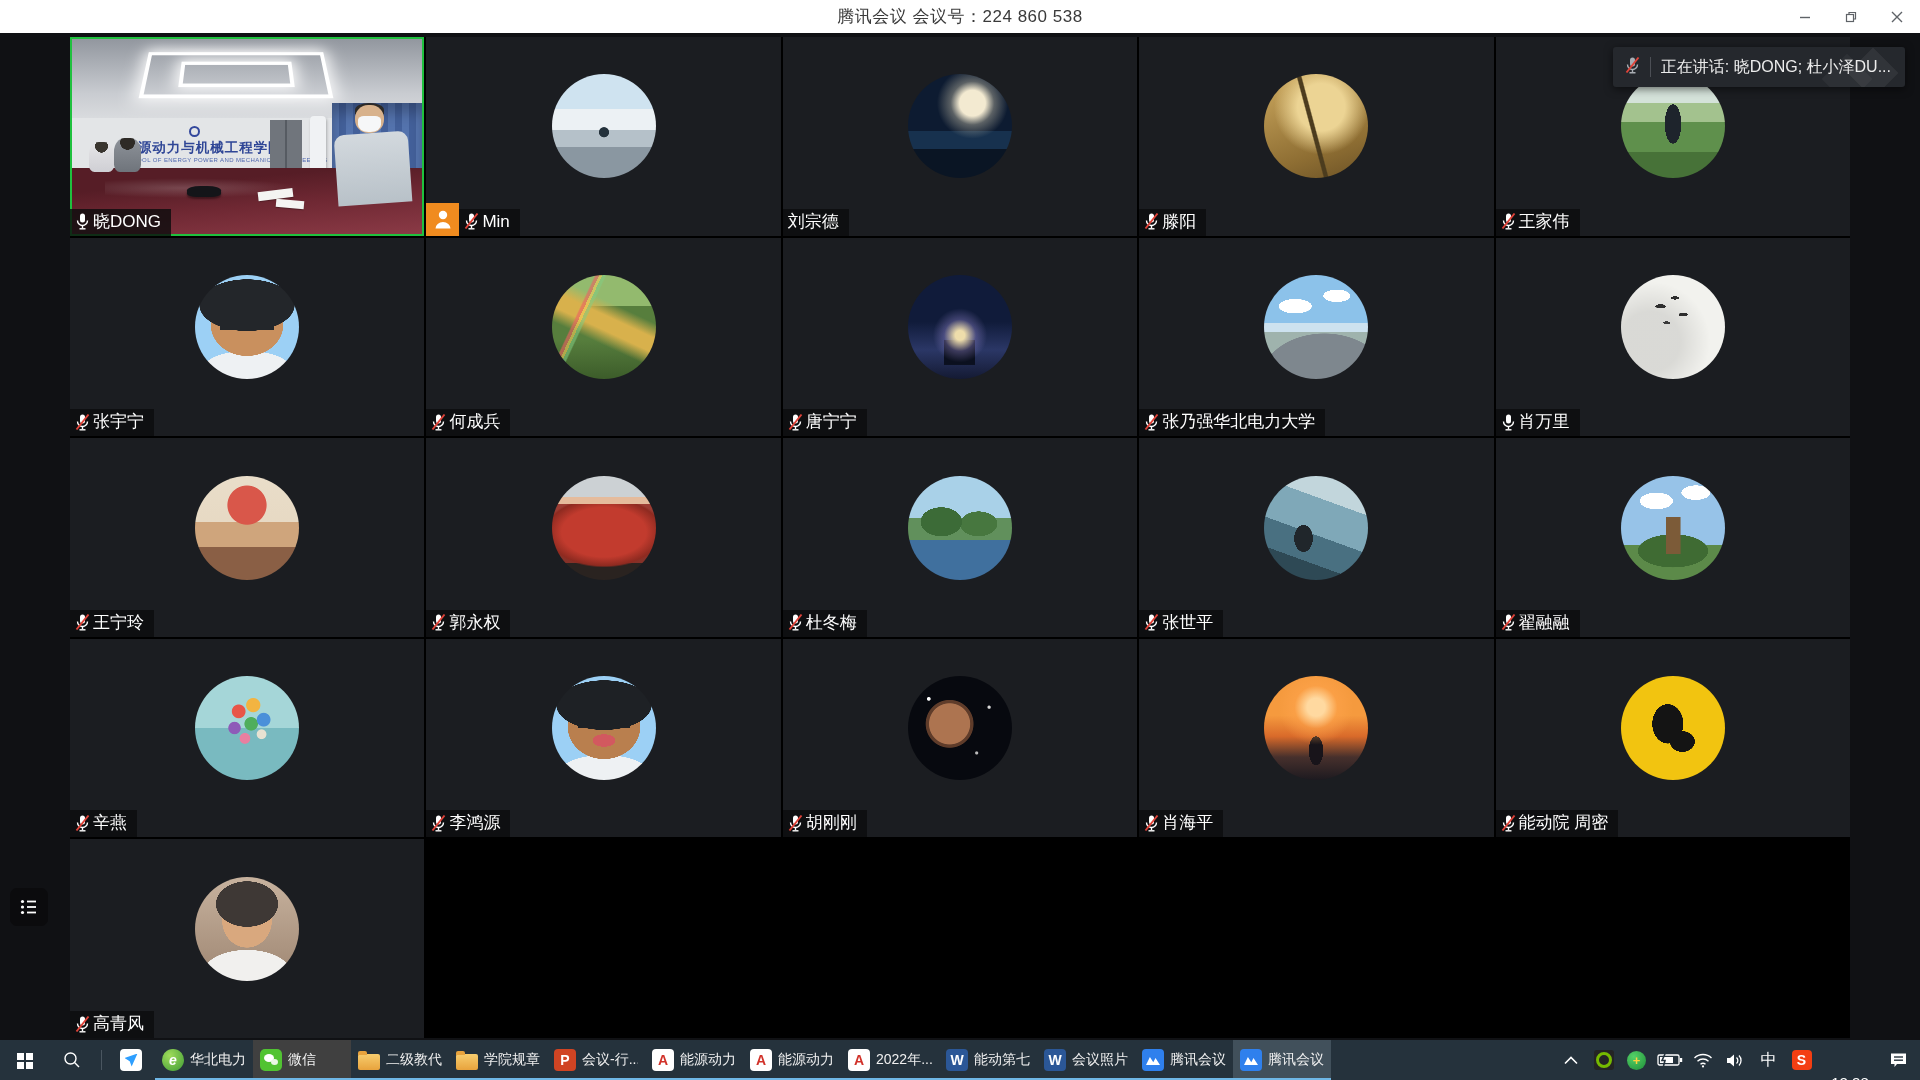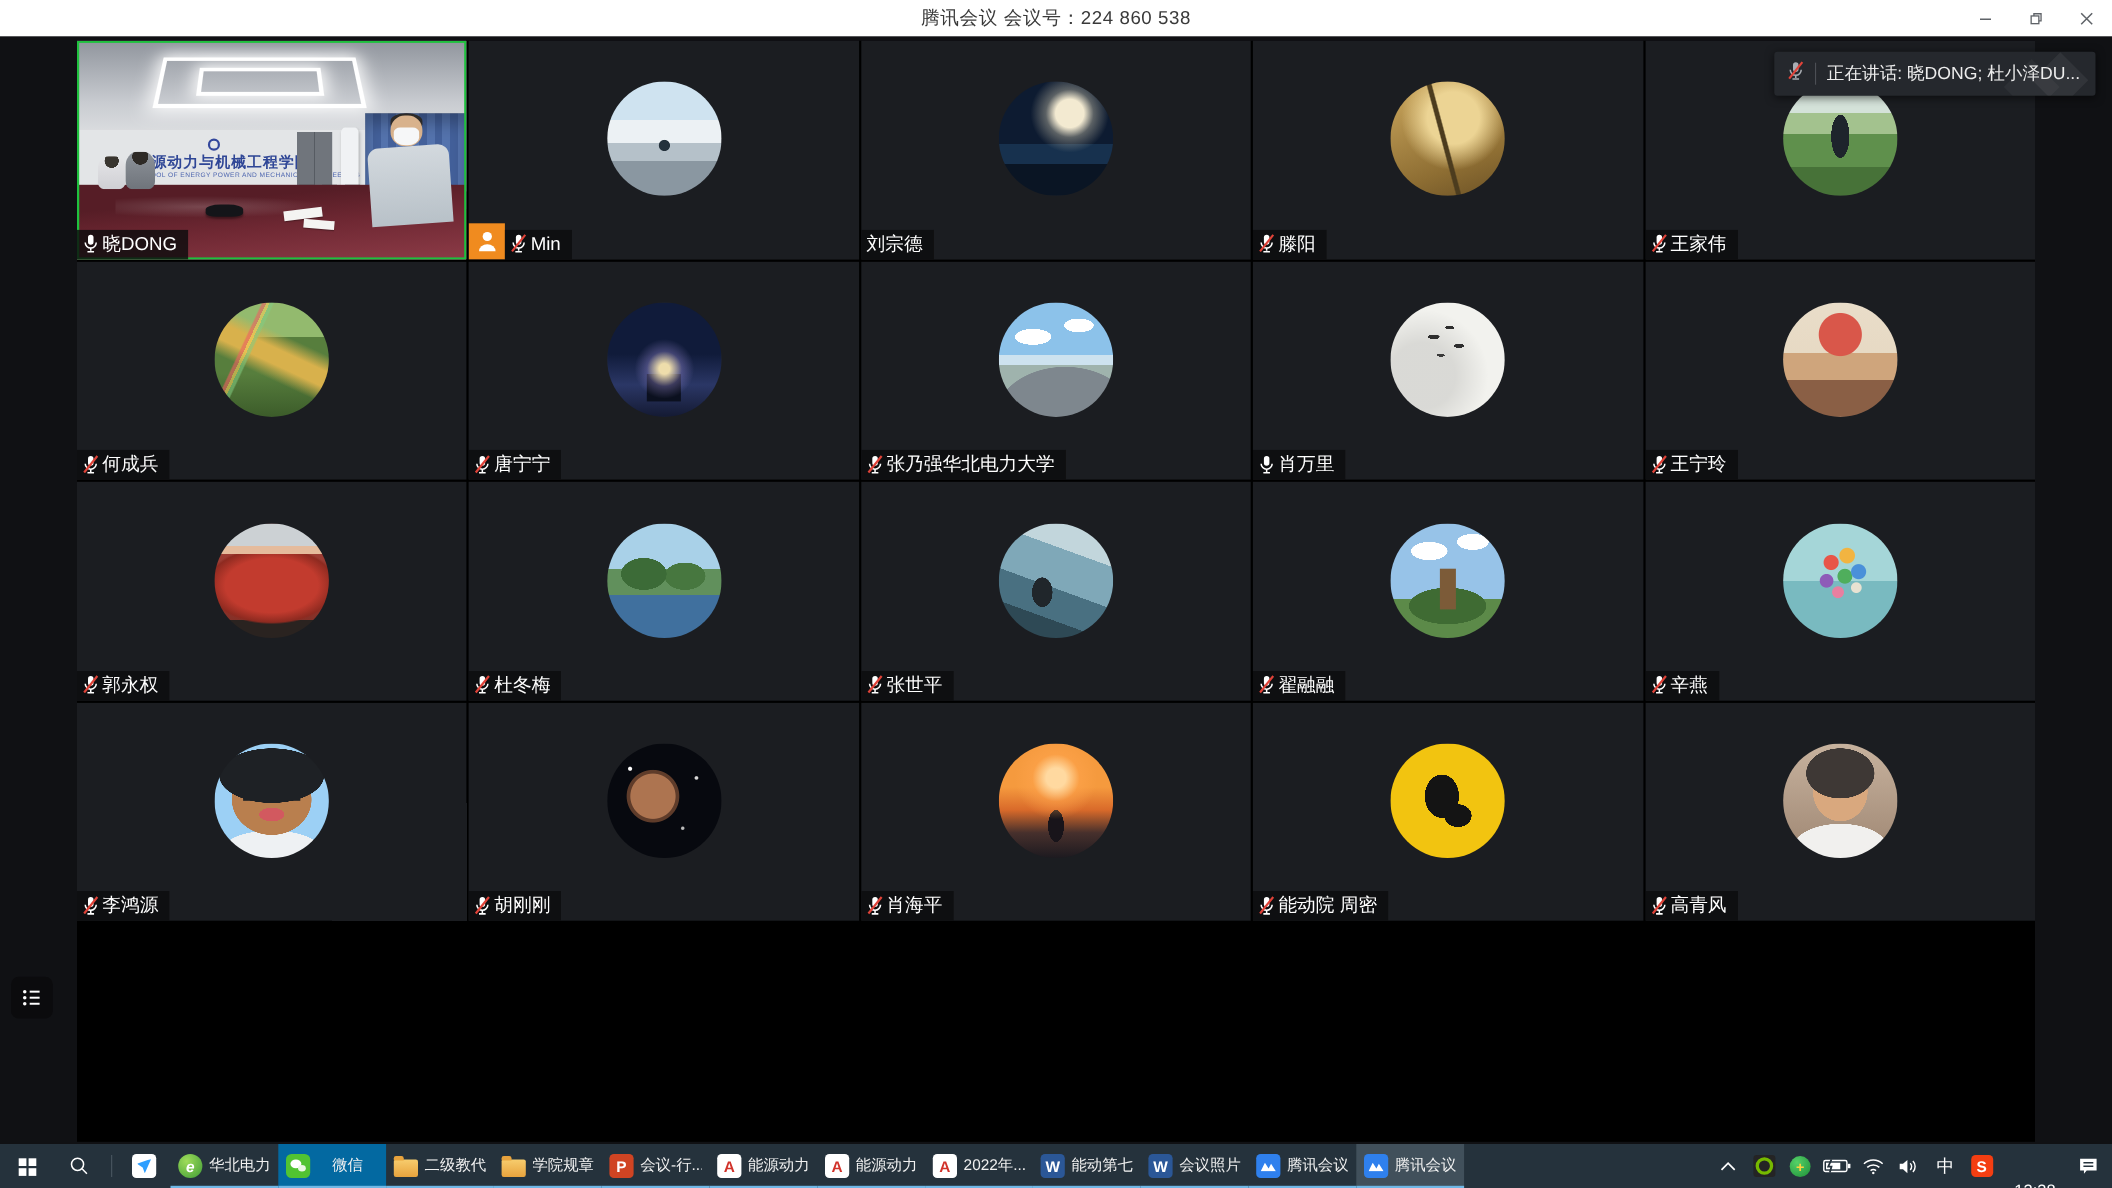--- a/index.html
+++ b/index.html
@@ -184,21 +184,21 @@
     linear-gradient(180deg,#c7b29e,#9e8672); }
 
   
   .taskbar { position:absolute; left:0; bottom:0; width:1920px; height:40px; background:#25323c;
     display:flex; align-items:stretch; z-index:60; color:#fff; }
   .tb-sq { width:48px; display:flex; align-items:center; justify-content:center; }
   .tb-divider { width:1px; background:#4a5660; margin:10px 5px; }
   .tb-app { width:98px; position:relative; display:flex; align-items:center; gap:6px; padding:0 7px; }
   .tb-app::after { content:""; position:absolute; left:0; right:0; bottom:0; height:2px; background:#6fb7e6; }
   .tb-app.active { background:#41505b; }
-  .tb-app.hl { background:#0369a1;text-align:center; }
+  .tb-app.hl { background:#404040; }
   .tb-app .lbl { font-size:14px; color:#f0f0f0; white-space:nowrap; overflow:hidden; flex:1; }
   .ic { width:22px; height:22px; flex:0 0 auto; display:flex; align-items:center; justify-content:center;
     border-radius:4px; font-weight:bold; font-size:14px; }
   .ic-ie { background:radial-gradient(circle at 35% 30%, #9fdc5a, #3f9b36); border-radius:50%; color:#fff; font-style:italic; }
   .ic-wechat { background:#51c332; border-radius:5px; position:relative; }
   .ic-wechat::before { content:""; position:absolute; left:4px; top:5px; width:10px; height:8px; background:#fff; border-radius:50%; }
   .ic-wechat::after { content:""; position:absolute; left:11px; top:10px; width:7px; height:6px; background:#e9f7e4; border-radius:50%; }
   .ic-folder { position:relative; background:linear-gradient(#f7cd6e,#e8a33d); border-radius:2px; height:16px; margin-top:4px; }
   .ic-folder::before { content:""; position:absolute; left:0; top:-3px; width:9px; height:4px; background:#e8a33d; border-radius:2px 2px 0 0; }
   .ic-ppt { background:#d04423; color:#fff; }
@@ -341,20 +341,35 @@
     <path d="M2.5 8.5 a5 5 0 0 0 10 0" fill="none" stroke="#ffffff" stroke-width="1.4"></path>
     <line x1="7.5" y1="13.5" x2="7.5" y2="16" stroke="#ffffff" stroke-width="1.4"></line>
     <line x1="4.5" y1="16.8" x2="10.5" y2="16.8" stroke="#ffffff" stroke-width="1.4"></line>
     <line x1="1.5" y1="16.5" x2="13.5" y2="1.5" stroke="#e04339" stroke-width="2"></line>
             </svg>
             <span>王家伟</span>
           </div>
         </div>
       </div>
       <div class="tile">
+        <div class="avatar av6"></div>
+        <div class="platerow">
+          <div class="plate">
+            <svg class="mic" width="15" height="19" viewBox="0 0 15 19">
+    <rect x="5" y="1.5" width="5" height="9" rx="2.5" fill="#ffffff"></rect>
+    <path d="M2.5 8.5 a5 5 0 0 0 10 0" fill="none" stroke="#ffffff" stroke-width="1.4"></path>
+    <line x1="7.5" y1="13.5" x2="7.5" y2="16" stroke="#ffffff" stroke-width="1.4"></line>
+    <line x1="4.5" y1="16.8" x2="10.5" y2="16.8" stroke="#ffffff" stroke-width="1.4"></line>
+    <line x1="1.5" y1="16.5" x2="13.5" y2="1.5" stroke="#e04339" stroke-width="2"></line>
+            </svg>
+            <span>张宇宁</span>
+          </div>
+        </div>
+      </div>
+      <div class="tile">
         <div class="avatar av7"></div>
         <div class="platerow">
           <div class="plate">
             <svg class="mic" width="15" height="19" viewBox="0 0 15 19">
     <rect x="5" y="1.5" width="5" height="9" rx="2.5" fill="#ffffff"></rect>
     <path d="M2.5 8.5 a5 5 0 0 0 10 0" fill="none" stroke="#ffffff" stroke-width="1.4"></path>
     <line x1="7.5" y1="13.5" x2="7.5" y2="16" stroke="#ffffff" stroke-width="1.4"></line>
     <line x1="4.5" y1="16.8" x2="10.5" y2="16.8" stroke="#ffffff" stroke-width="1.4"></line>
     <line x1="1.5" y1="16.5" x2="13.5" y2="1.5" stroke="#e04339" stroke-width="2"></line>
             </svg>

